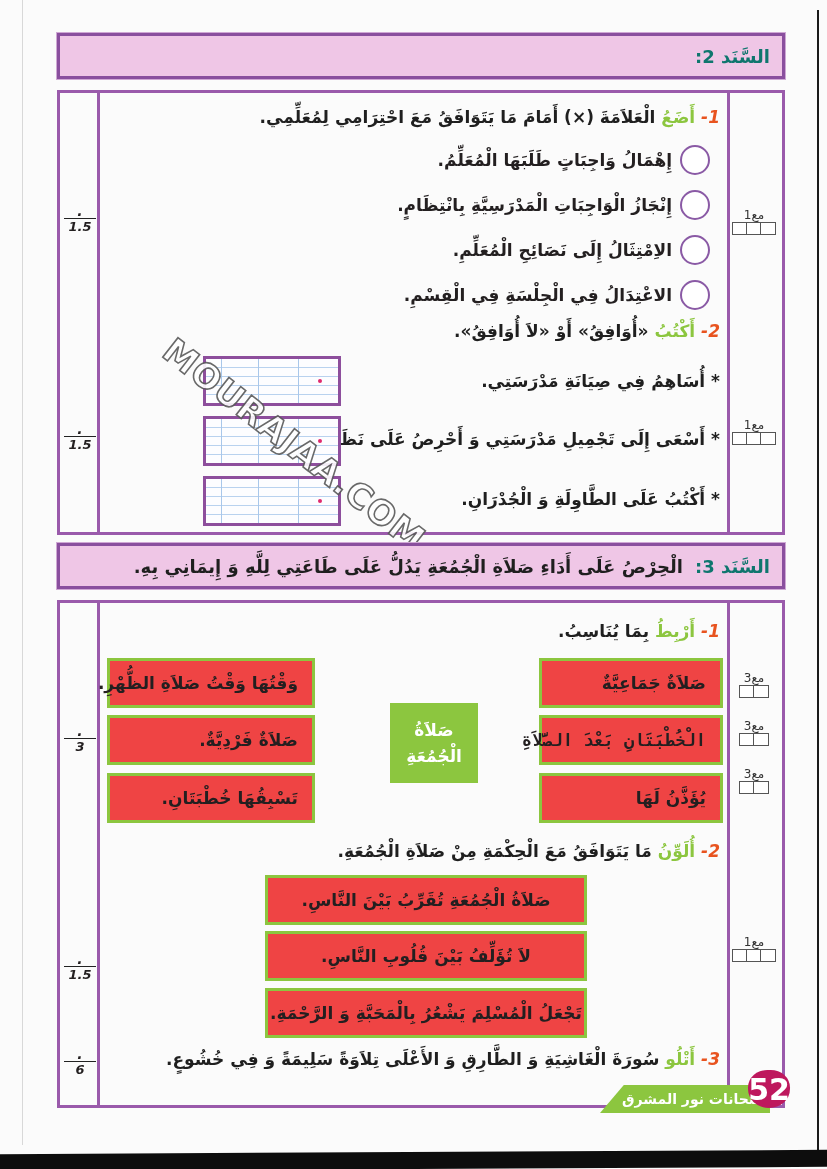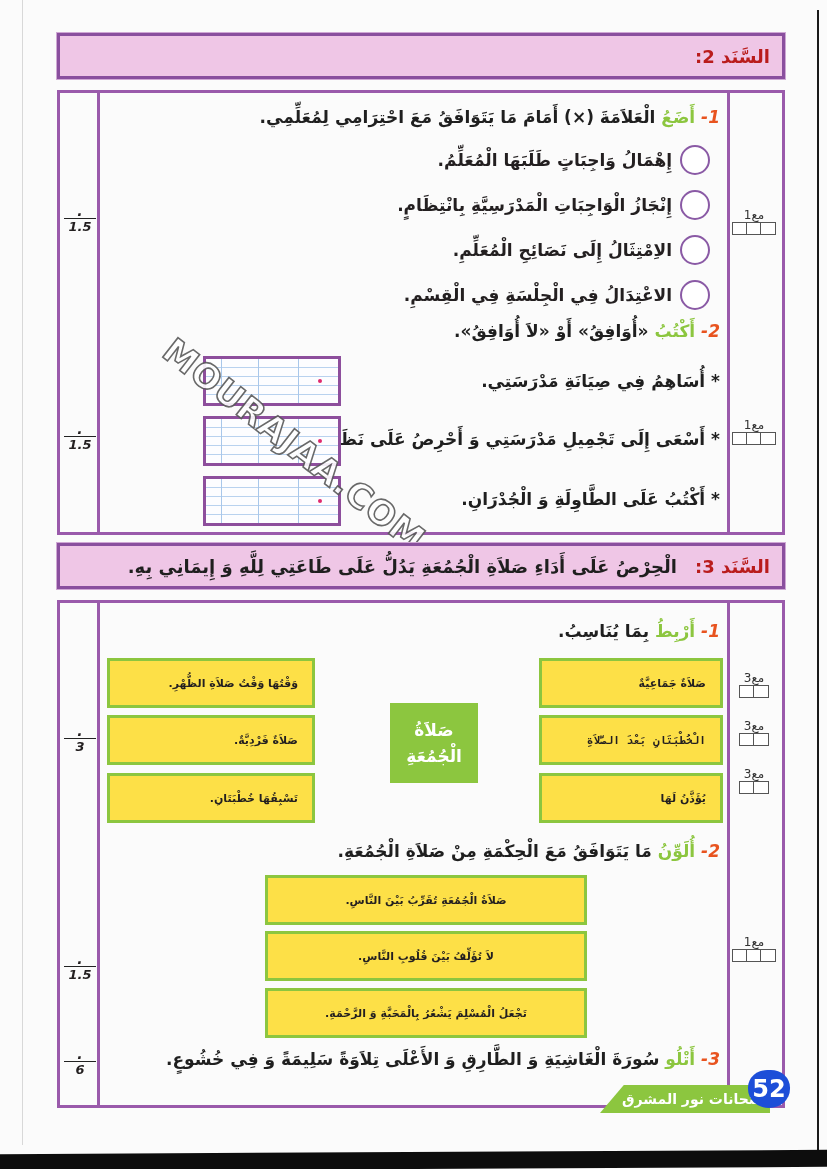--- a/index.html
+++ b/index.html
@@ -24,21 +24,21 @@
     
     .sanad {
       position: absolute; left: 57px; width: 728px; height: 46px;
       background: #efc6e6;
       border: 3px solid #8a4f9e;
       box-shadow: 0 0 0 1px #cfa8d4;
       display: flex; align-items: center; justify-content: flex-start;
       direction: rtl; padding-right: 12px;
       font-size: 18px; font-weight: bold;
     }
-    .sanad .sanad-label { color: #b91c1c; margin-left: 18px; }
+    .sanad .sanad-label { color: #0f766e; margin-left: 12px; }
     .sanad .sanad-text { color: #1f1f1f; }
 
     
     .section {
       position: absolute; left: 57px; width: 728px;
       border: 3px solid #9a5aab;
       background: #fbfbfb;
     }
     .section .score-col {
       position: absolute; left: 0; top: 0; bottom: 0; width: 40px;
@@ -91,23 +91,23 @@
         linear-gradient(to right, transparent 0, transparent 52px, #a9c7ea 52px, #a9c7ea 53px, transparent 53px),
         linear-gradient(to right, transparent 0, transparent 92px, #a9c7ea 92px, #a9c7ea 93px, transparent 93px),
         repeating-linear-gradient(to bottom, transparent 0, transparent 8px, #b9d2ef 8px, #b9d2ef 9px);
     }
     .answer-box .red-dot {
       position: absolute; right: 16px; top: 20px; width: 4px; height: 4px; border-radius: 50%; background: #e02a6e;
     }
 
     .green-box {
       position: absolute; height: 50px;
-      border: 3px solid #8cc63f; background: #fde047;
+      border: 3px solid #8cc63f; background: #ef4444;
       direction: rtl; display: flex; align-items: center; justify-content: center;
-      font-size: 11px; font-weight: bold; white-space: nowrap;
+      font-size: 17px; font-weight: bold; white-space: nowrap;
     }
     .green-box.right-aligned { justify-content: flex-start; padding-right: 14px; }
     .green-center {
       position: absolute; left: 330px; top: 100px; width: 88px; height: 80px;
       background: #8cc63f; color: #fff;
       display: flex; flex-direction: column; align-items: center; justify-content: center;
       font-size: 17px; font-weight: bold; line-height: 26px; direction: rtl;
     }
 
     .watermark {
@@ -120,23 +120,23 @@
 
     .footer-tab {
       position: absolute; left: 600px; top: 1085px; width: 170px; height: 28px;
       background: #8cc63f; color: #fff;
       clip-path: polygon(14% 0, 100% 0, 100% 100%, 0 100%);
       display: flex; align-items: center; justify-content: center;
       font-size: 14px; font-weight: bold; direction: rtl; padding-left: 20px;
     }
     .page-num {
       position: absolute; left: 748px; top: 1070px; width: 42px; height: 38px;
-      background: #1d4ed8; color: #fff; border-radius: 46% 46% 50% 50%;
+      background: #be185d; color: #fff; border-radius: 46% 46% 50% 50%;
       display: flex; align-items: center; justify-content: center;
-      font-size: 24px; font-weight: bold;
+      font-size: 30px; font-weight: bold;
     }
   </style>
 </head>
 <body>
 
 <div class="page-edge-left"></div>
 <div class="page-edge-right"></div>
 
 <div class="sanad" style="top:33px;">
   <span class="sanad-label">السَّنَد 2:</span>

